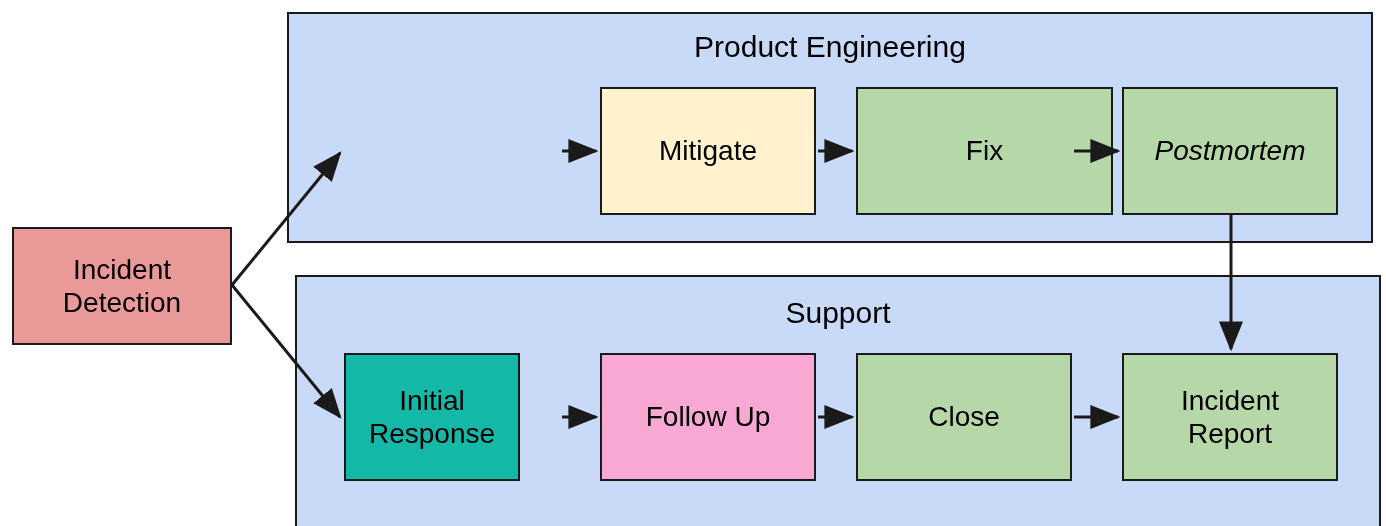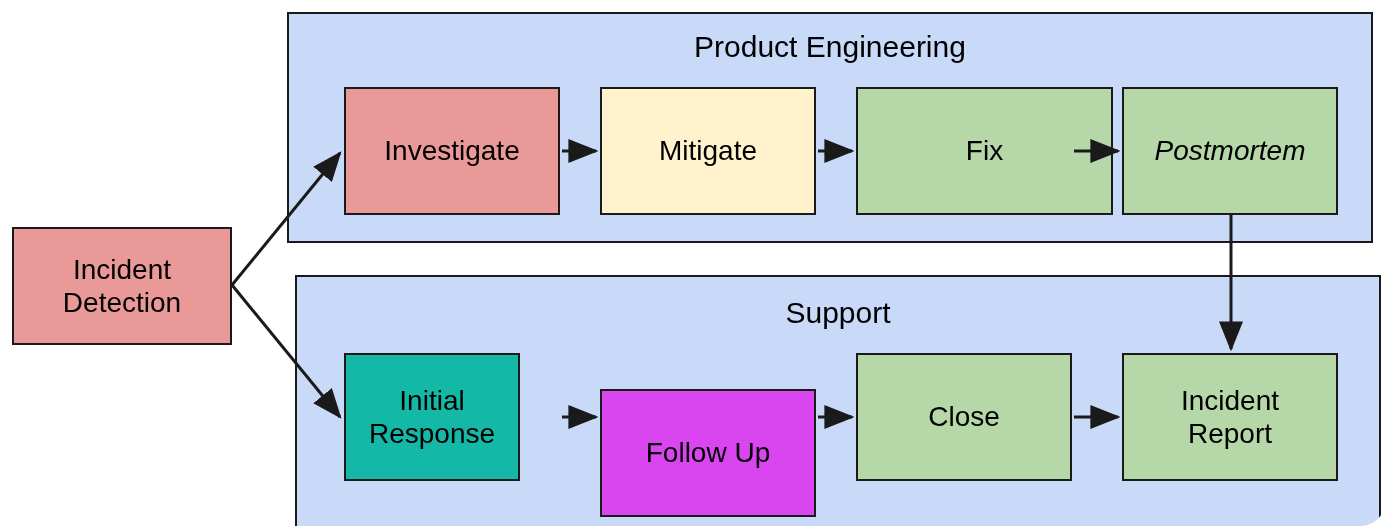--- a/index.html
+++ b/index.html
@@ -8,21 +8,20 @@
     padding: 0;
     background: #ffffff;
   }
   #canvas {
     position: relative;
     width: 1386px;
     height: 526px;
     background: #ffffff;
     font-family: "Liberation Sans", sans-serif;
     overflow: hidden;
-    border-radius: 26px;
   }
   .lane {
     position: absolute;
     box-sizing: border-box;
     background: #c9daf8;
     border: 2px solid #1a1a1a;
   }
   .lane-title {
     position: absolute;
     left: 0;
@@ -65,28 +64,27 @@
     <div class="lane-title" style="top: 18px;">Product Engineering</div>
   </div>
 
   <div class="lane" style="left: 295px; top: 275px; width: 1086px; height: 256px;">
     <div class="lane-title" style="top: 21px;">Support</div>
   </div>
 
   <div class="node fill-red" style="left: 12px; top: 227px; width: 220px; height: 118px; background: rgb(234, 153, 153);">Incident
 Detection</div>
 
-  <div class="node" style="left: 344px; top: 87px; width: 216px; height: 128px; background: rgb(234, 153, 153);">Investigate</div>
   <div class="node" style="left: 600px; top: 87px; width: 216px; height: 128px; background: rgb(255, 242, 204);">Mitigate</div>
   <div class="node" style="left: 856px; top: 87px; width: 257px; height: 128px; background: rgb(182, 215, 168);">Fix</div>
   <div class="node" style="left: 1122px; top: 87px; width: 216px; height: 128px; background: rgb(182, 215, 168); font-style: italic;">Postmortem</div>
 
   <div class="node" style="left: 344px; top: 353px; width: 176px; height: 128px; background: #14b8a6;">Initial
 Response</div>
-  <div class="node" style="left: 600px; top: 353px; width: 216px; height: 128px; background: #d946ef; margin-top: 36px;">Follow Up</div>
+  <div class="node" style="left: 600px; top: 353px; width: 216px; height: 128px; background: #f9a8d4;">Follow Up</div>
   <div class="node" style="left: 856px; top: 353px; width: 216px; height: 128px; background: rgb(182, 215, 168);">Close</div>
   <div class="node" style="left: 1122px; top: 353px; width: 216px; height: 128px; background: rgb(182, 215, 168);">Incident
 Report</div>
 
   <svg id="edges" viewBox="0 0 1386 526" xmlns="http://www.w3.org/2000/svg">
     <defs>
       <marker id="arrowhead" markerWidth="10" markerHeight="8" refX="9.2" refY="4" orient="auto" markerUnits="strokeWidth">
         <path d="M0,0 L10,4 L0,8 Z" fill="#1a1a1a"></path>
       </marker>
     </defs>

